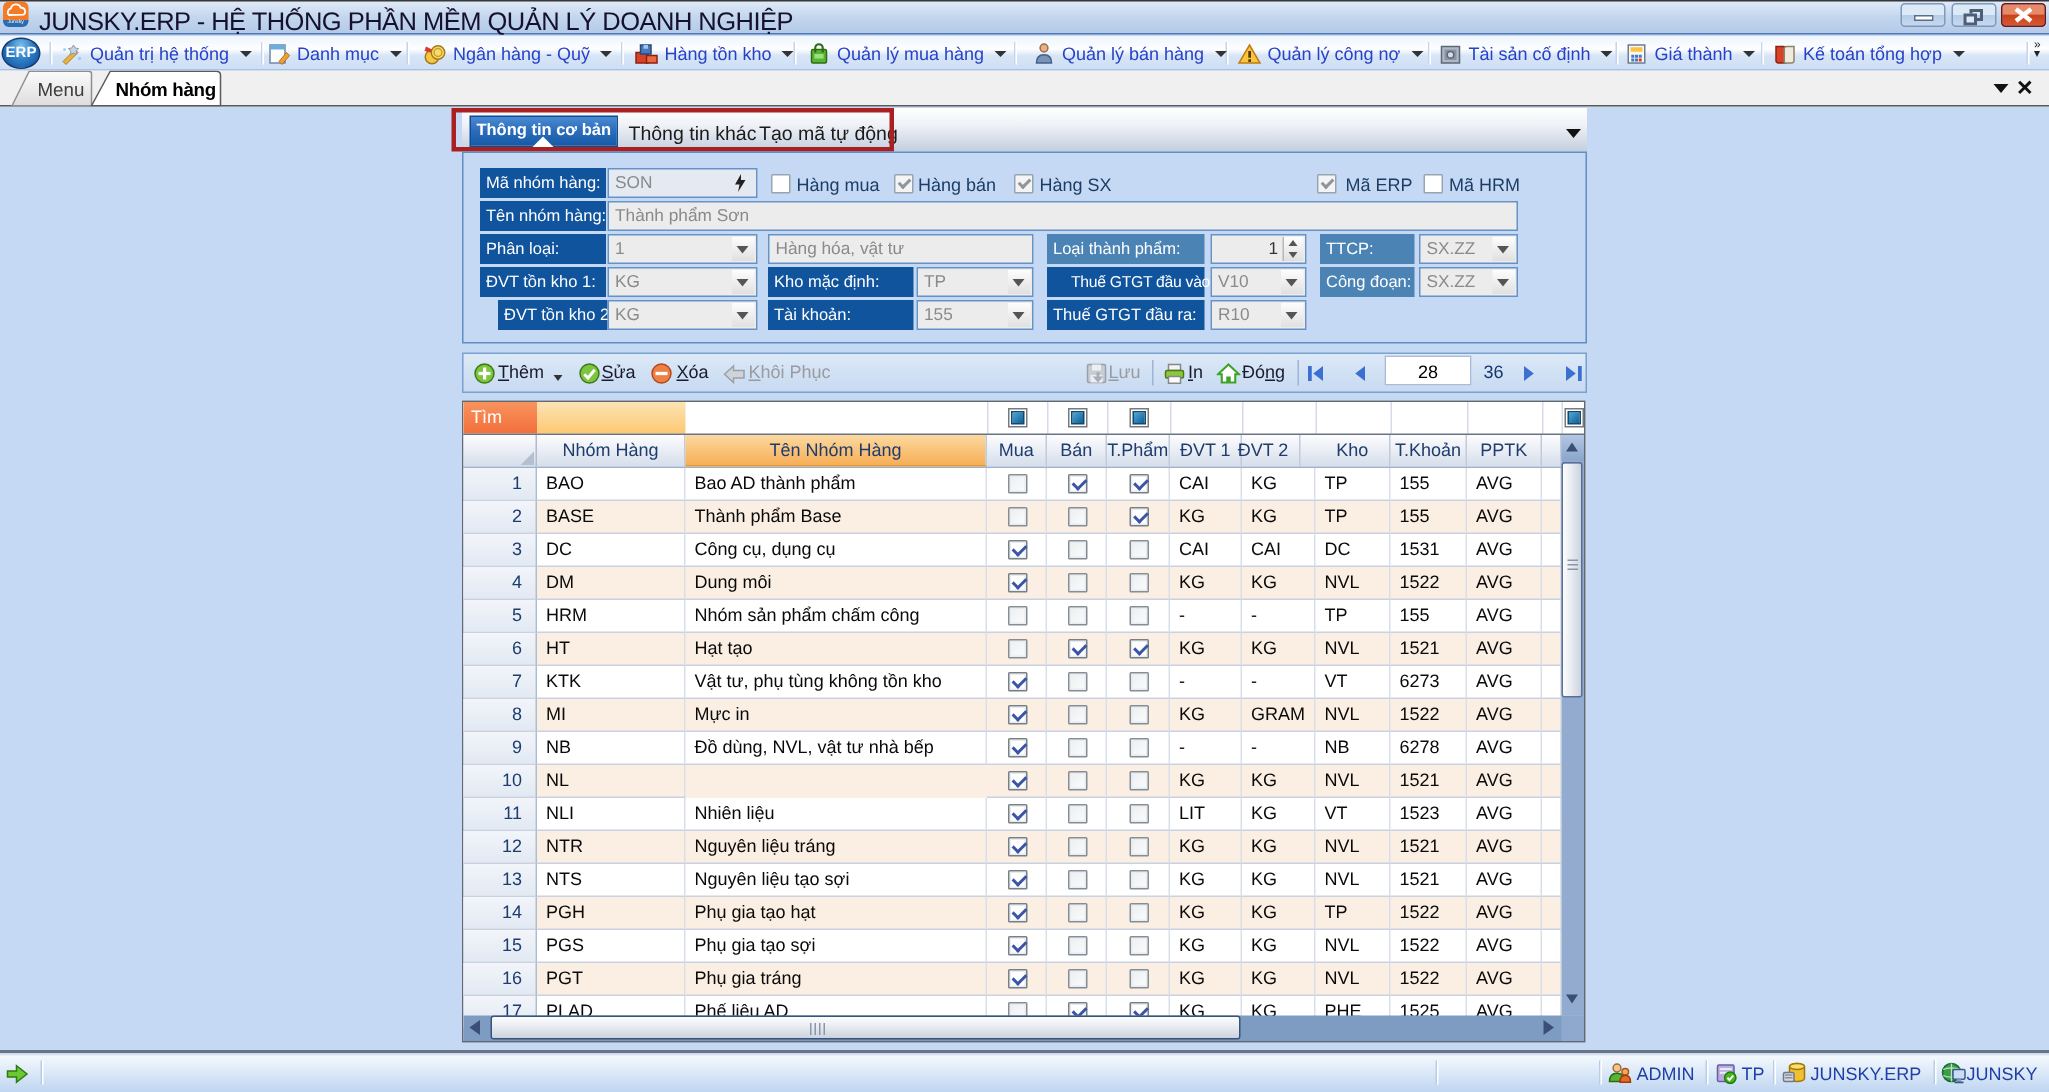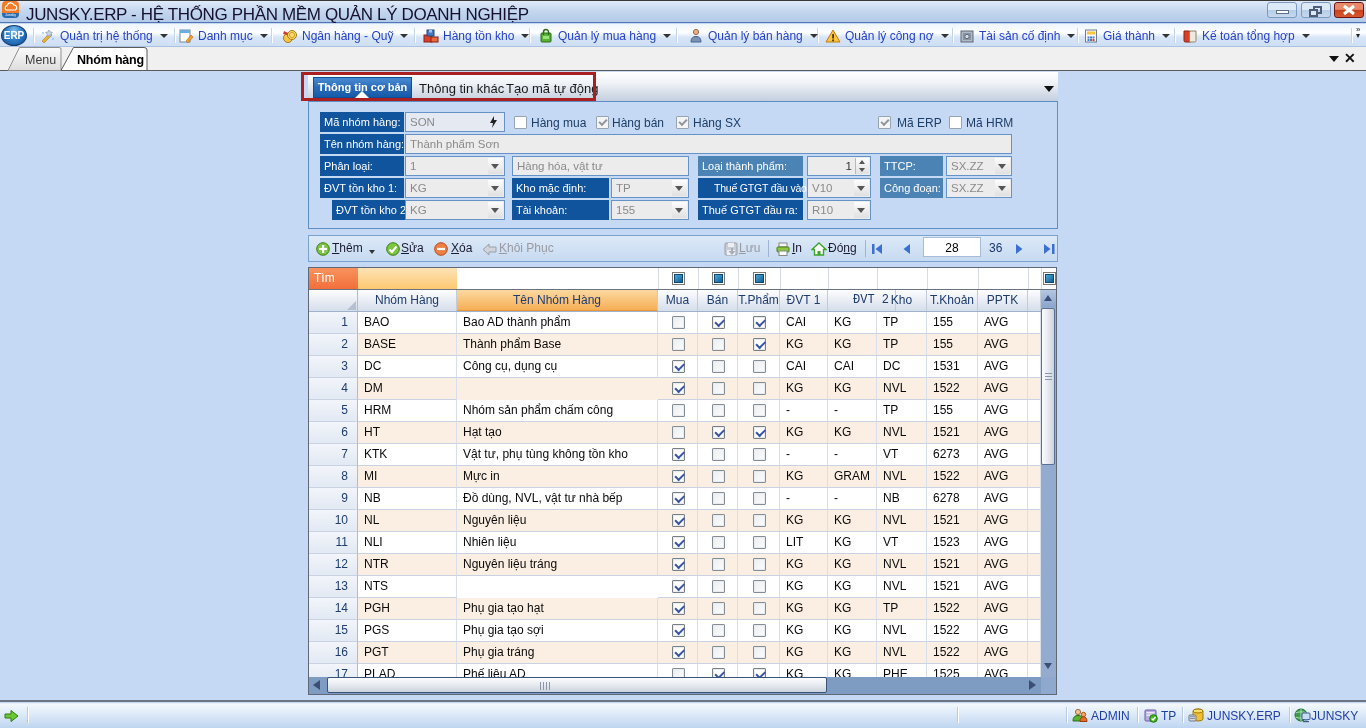--- a/index.html
+++ b/index.html
@@ -379,21 +379,21 @@
   <div id="headrow">
     <div class="hcell" style="left:0;width:49px;border-right-color:#aebccf;">
         <i style="position:absolute;right:1px;bottom:1px;border-bottom:9px solid #b4c0d0;border-left:9px solid transparent;"></i>
       </div>
     <div class="hcell" style="left:49px;width:99px;">Nhóm Hàng</div>
     <div class="hcell" style="left:148px;width:201px;background:linear-gradient(#fcd9a0,#f6ae56);border-bottom:1px solid #e8983c;height:21px;">Tên Nhóm Hàng</div>
     <div class="hcell" style="left:349px;width:40px;">Mua</div>
     <div class="hcell" style="left:389px;width:40px;">Bán</div>
     <div class="hcell" style="left:429px;width:42px;">T.Phẩm</div>
     <div class="hcell" style="left:471px;width:48px;">ĐVT 1</div>
-    <div class="hcell" style="left:538px;width:49px;font-family:Liberation Mono, monospace;">ĐVT 2</div>
+    <div class="hcell" style="left:509px;width:49px;">ĐVT 2</div>
     <div class="hcell" style="left:568px;width:50px;">Kho</div>
     <div class="hcell" style="left:618px;width:51px;">T.Khoản</div>
     <div class="hcell" style="left:669px;width:50px;">PPTK</div>
     <div class="hcell" style="left:719px;width:13px;"></div>
   </div>
   <div class="gr" style="top:44px;">
       <b class="gcell gnum k0">1</b>
       <b class="gcell k1">BAO</b>
       <b class="gcell k2">Bao AD thành phẩm</b>
       <b class="gcell k3"></b>
@@ -439,20 +439,21 @@
       <b class="gcell k9">1531</b>
       <b class="gcell k10">AVG</b>
       <b class="gcell k11"></b>
       <i class="gcb k p3"></i>
       <i class="gcb u p4"></i>
       <i class="gcb u p5"></i>
     </div>
   <div class="gr alt" style="top:110px;">
       <b class="gcell gnum k0">4</b>
       <b class="gcell k1">DM</b>
+      <b class="gcell k2">Dung môi</b>
       <b class="gcell k3"></b>
       <b class="gcell k4"></b>
       <b class="gcell k5"></b>
       <b class="gcell k6">KG</b>
       <b class="gcell k7">KG</b>
       <b class="gcell k8">NVL</b>
       <b class="gcell k9">1522</b>
       <b class="gcell k10">AVG</b>
       <b class="gcell k11"></b>
       <i class="gcb k p3"></i>
@@ -540,21 +541,20 @@
       <b class="gcell k9">6278</b>
       <b class="gcell k10">AVG</b>
       <b class="gcell k11"></b>
       <i class="gcb k p3"></i>
       <i class="gcb u p4"></i>
       <i class="gcb u p5"></i>
     </div>
   <div class="gr alt" style="top:242px;">
       <b class="gcell gnum k0">10</b>
       <b class="gcell k1">NL</b>
-      <b class="gcell k2">Nguyên liệu</b>
       <b class="gcell k3"></b>
       <b class="gcell k4"></b>
       <b class="gcell k5"></b>
       <b class="gcell k6">KG</b>
       <b class="gcell k7">KG</b>
       <b class="gcell k8">NVL</b>
       <b class="gcell k9">1521</b>
       <b class="gcell k10">AVG</b>
       <b class="gcell k11"></b>
       <i class="gcb k p3"></i>
@@ -591,20 +591,21 @@
       <b class="gcell k9">1521</b>
       <b class="gcell k10">AVG</b>
       <b class="gcell k11"></b>
       <i class="gcb k p3"></i>
       <i class="gcb u p4"></i>
       <i class="gcb u p5"></i>
     </div>
   <div class="gr" style="top:308px;">
       <b class="gcell gnum k0">13</b>
       <b class="gcell k1">NTS</b>
+      <b class="gcell k2">Nguyên liệu tạo sợi</b>
       <b class="gcell k3"></b>
       <b class="gcell k4"></b>
       <b class="gcell k5"></b>
       <b class="gcell k6">KG</b>
       <b class="gcell k7">KG</b>
       <b class="gcell k8">NVL</b>
       <b class="gcell k9">1521</b>
       <b class="gcell k10">AVG</b>
       <b class="gcell k11"></b>
       <i class="gcb k p3"></i>

